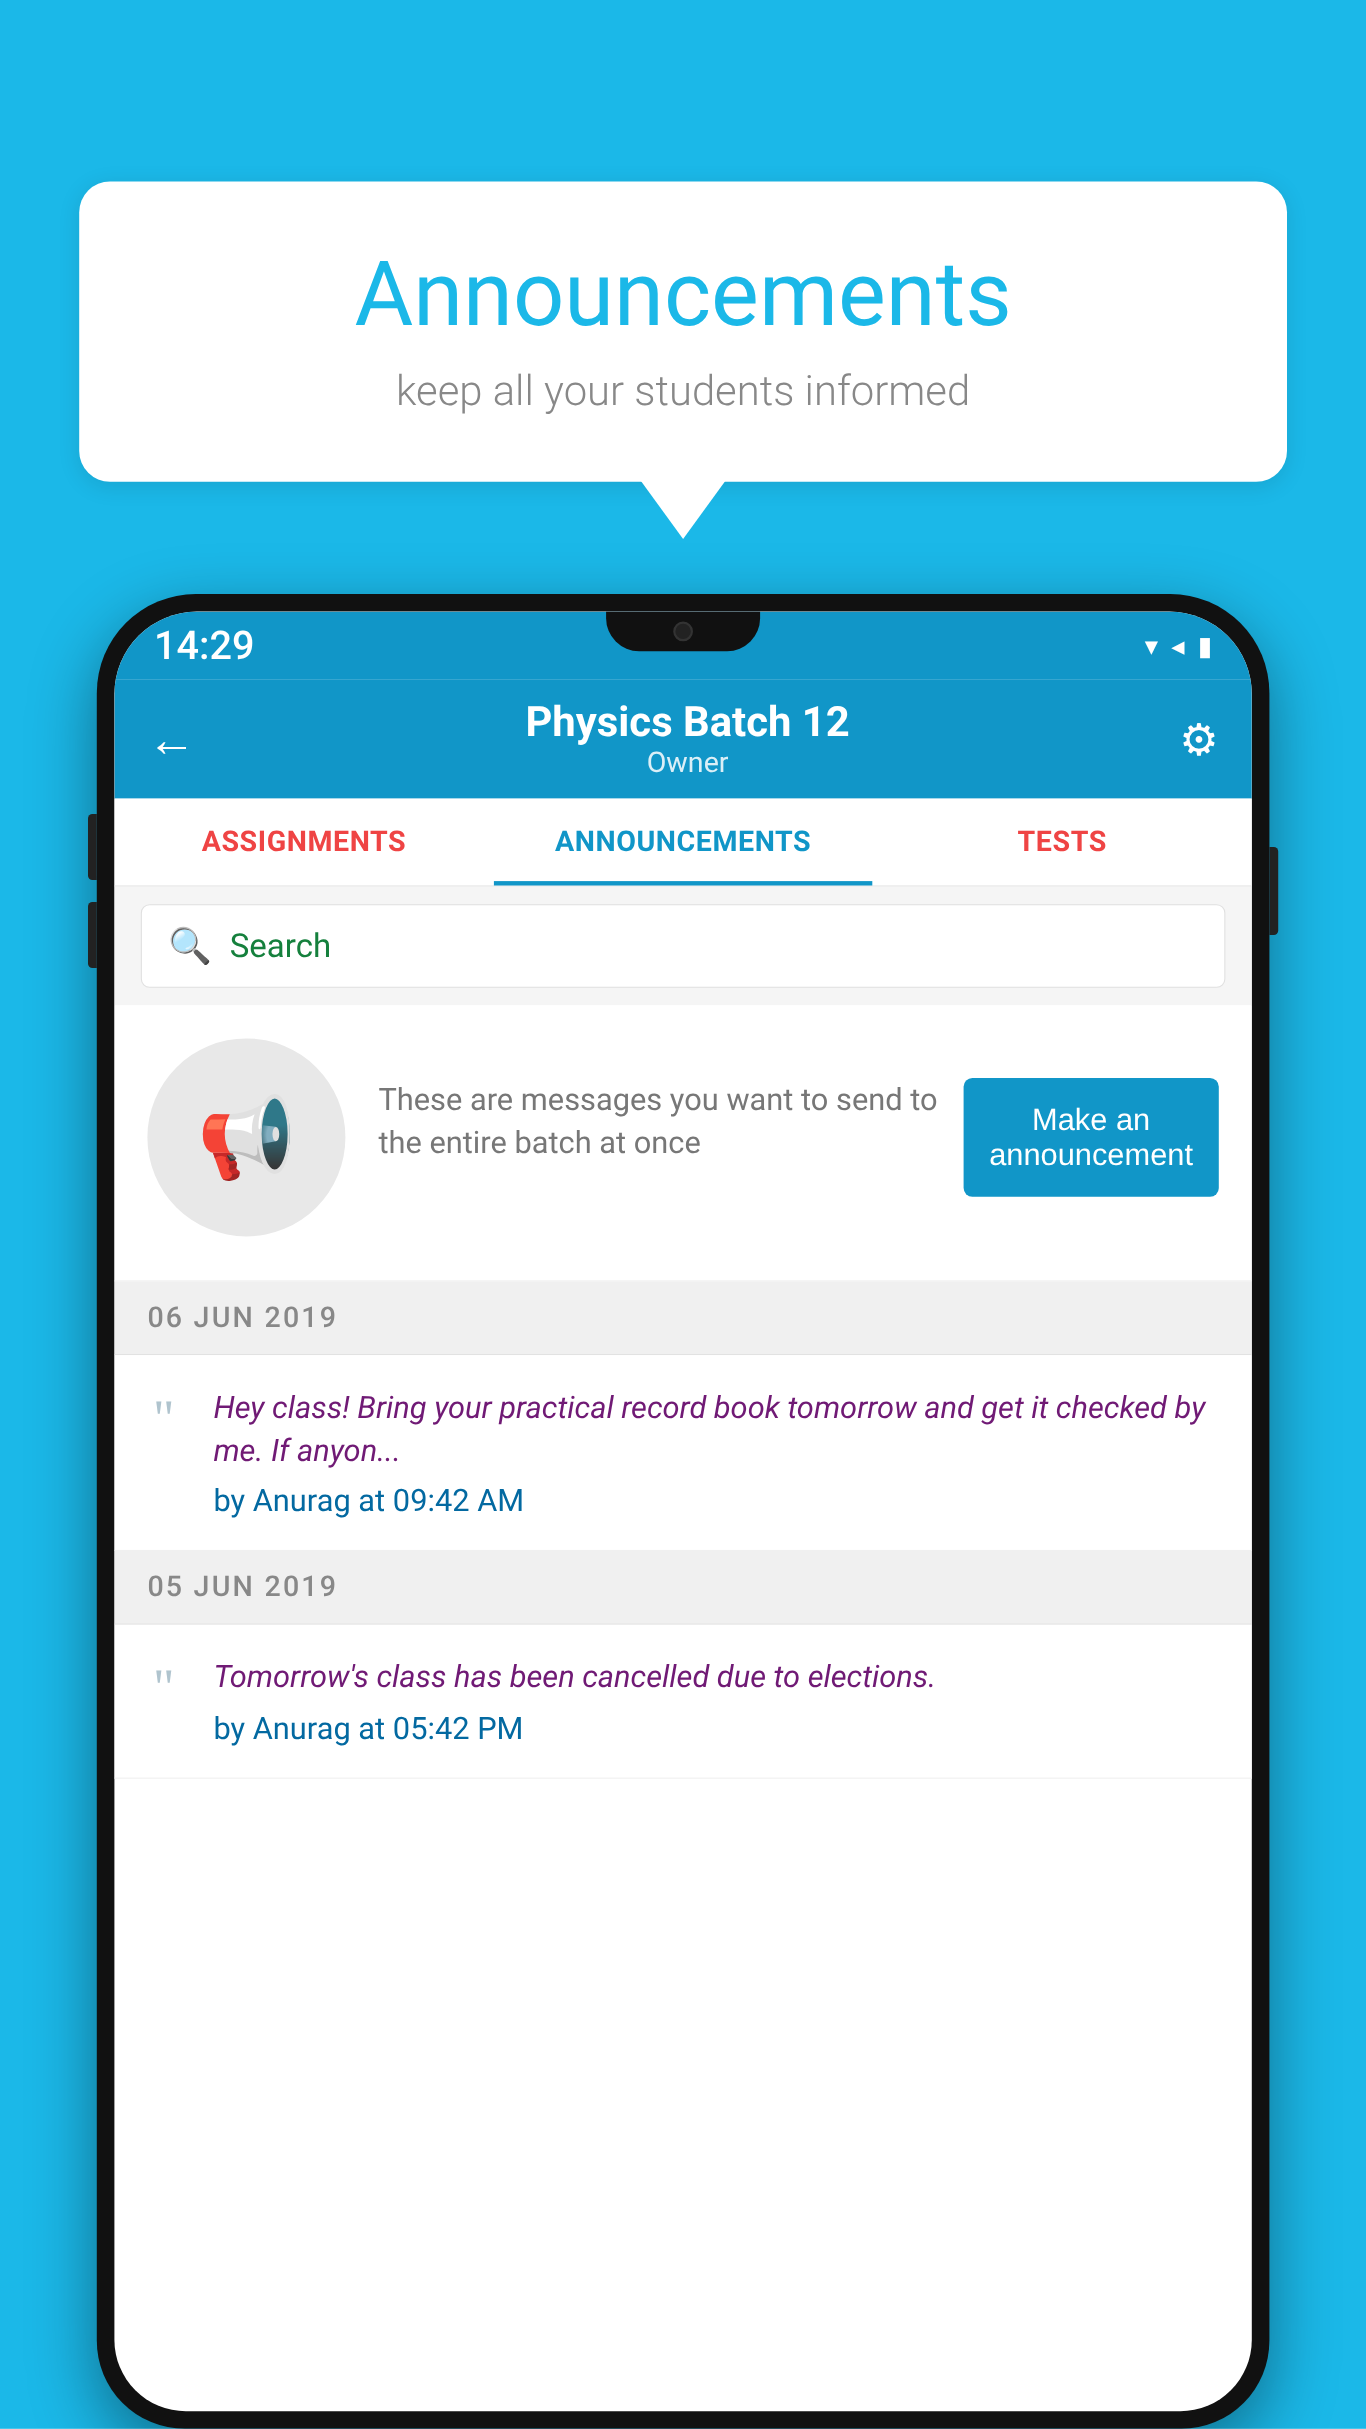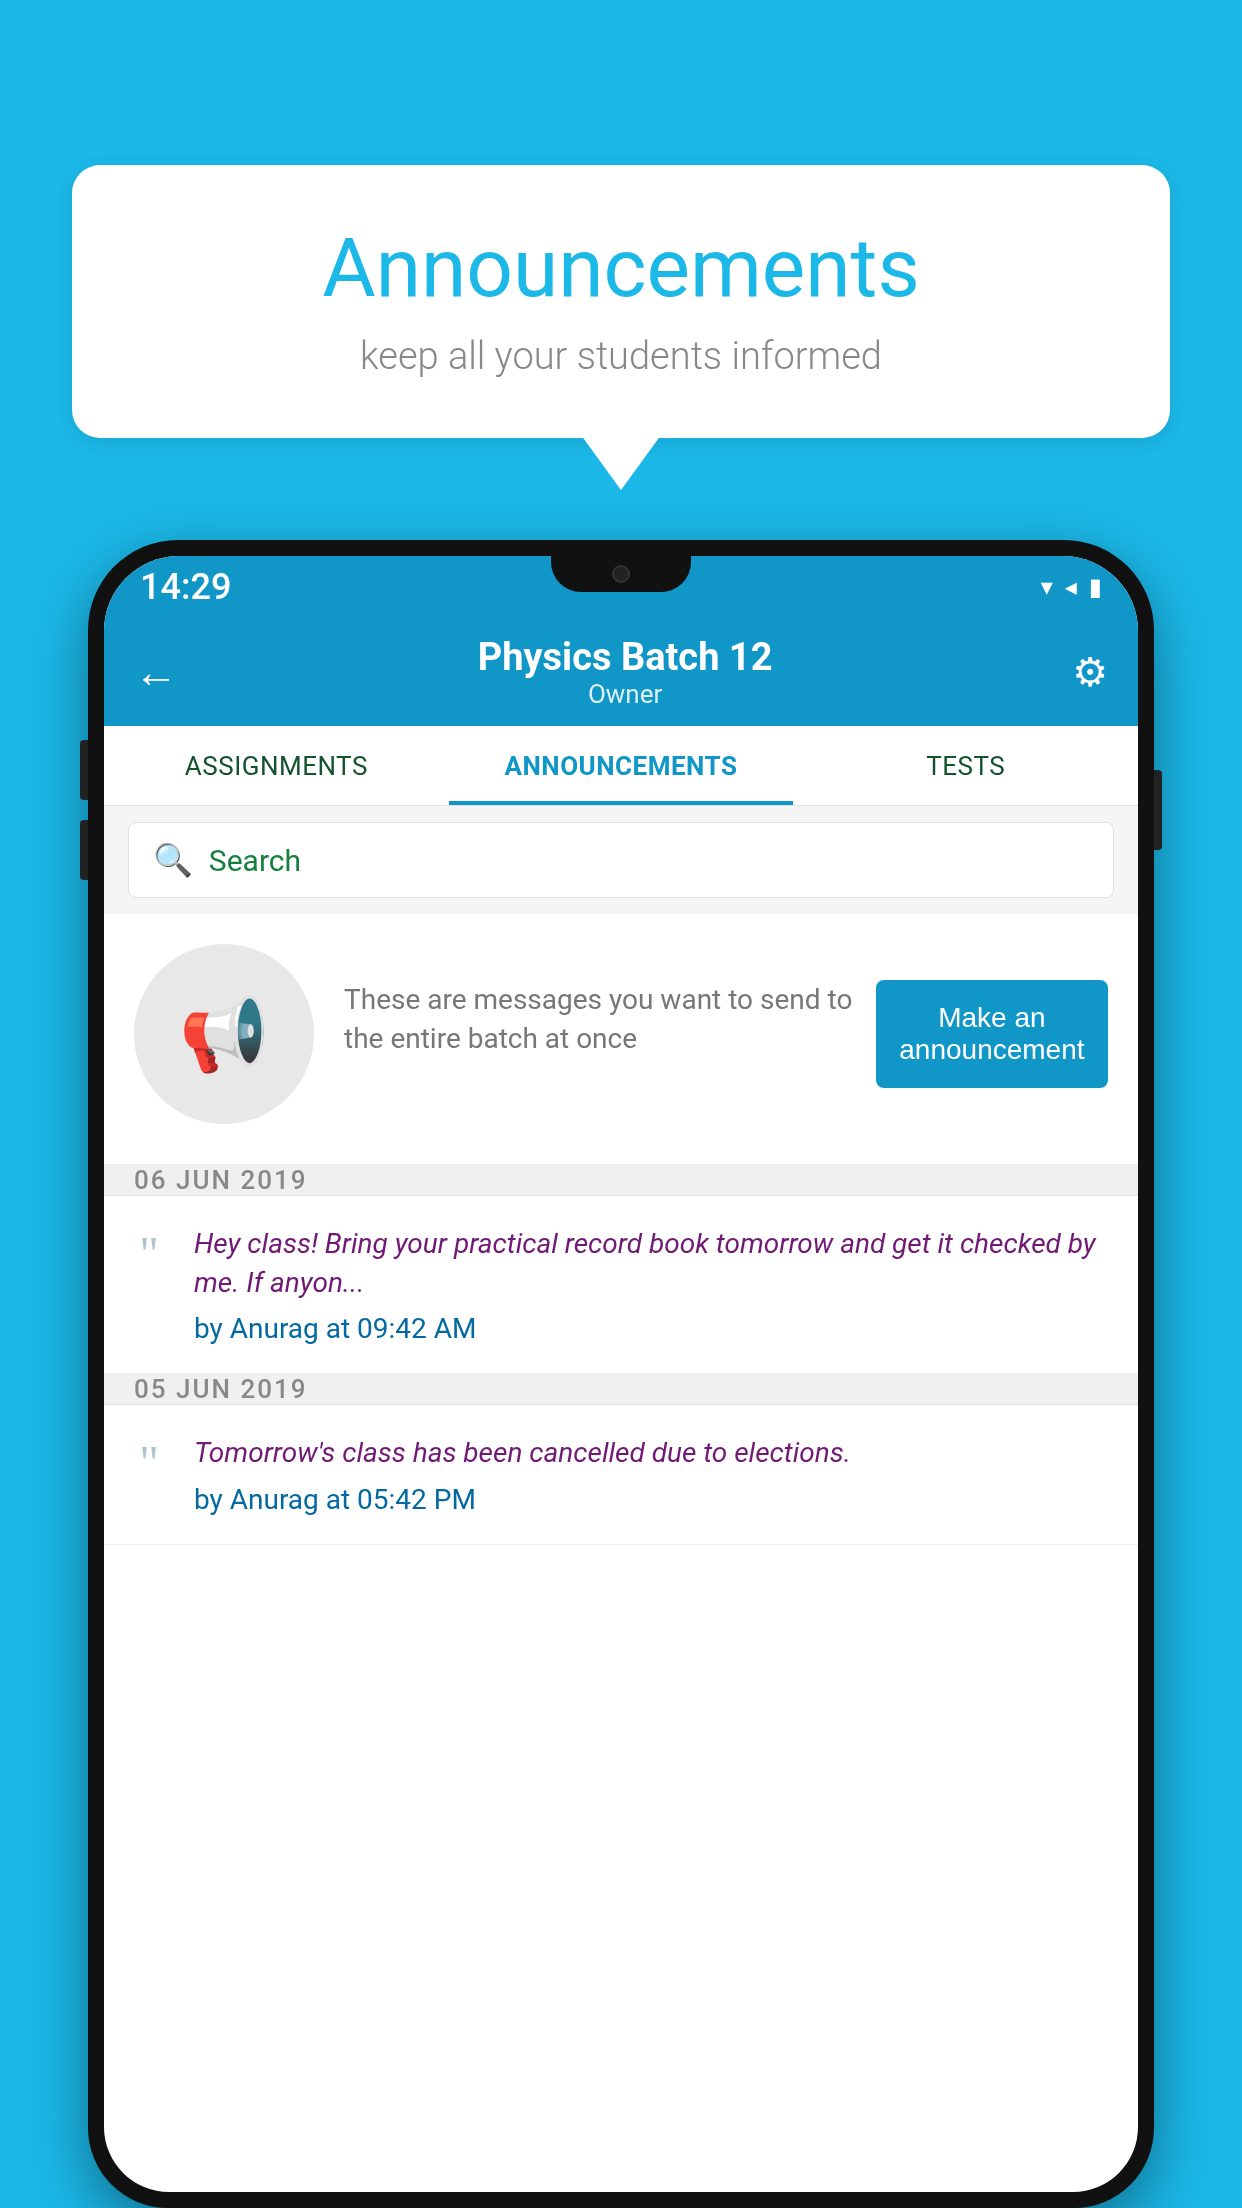--- a/index.html
+++ b/index.html
@@ -161,22 +161,22 @@
       display: flex;
       border-bottom: 1px solid #e0e0e0;
       height: 80px;
     }
     .tab {
       flex: 1;
       display: flex;
       align-items: center;
       justify-content: center;
       font-size: 26px;
-      color: #14532d;
-      font-weight: 400;
+      color: #ef4444;
+      font-weight: 700;
       cursor: pointer;
       position: relative;
       letter-spacing: 0.5px;
     }
     .tab.active {
       color: #1196C8;
       font-weight: 700;
     }
     .tab.active::after {
       content: '';
@@ -251,21 +251,21 @@
       padding: 22px 21px;
       font-size: 28px;
       font-weight: 500;
       cursor: pointer;
       text-align: center;
     }
 
     
     .date-separator {
       background: #f0f0f0;
-      padding: 0 30px;
+      padding: 18px 30px;
       font-size: 26px;
       color: #888;
       letter-spacing: 2px;
       font-weight: 500;
       border-bottom: 1px solid #e0e0e0;
     }
 
     
     .announcement-item {
       background: white;

